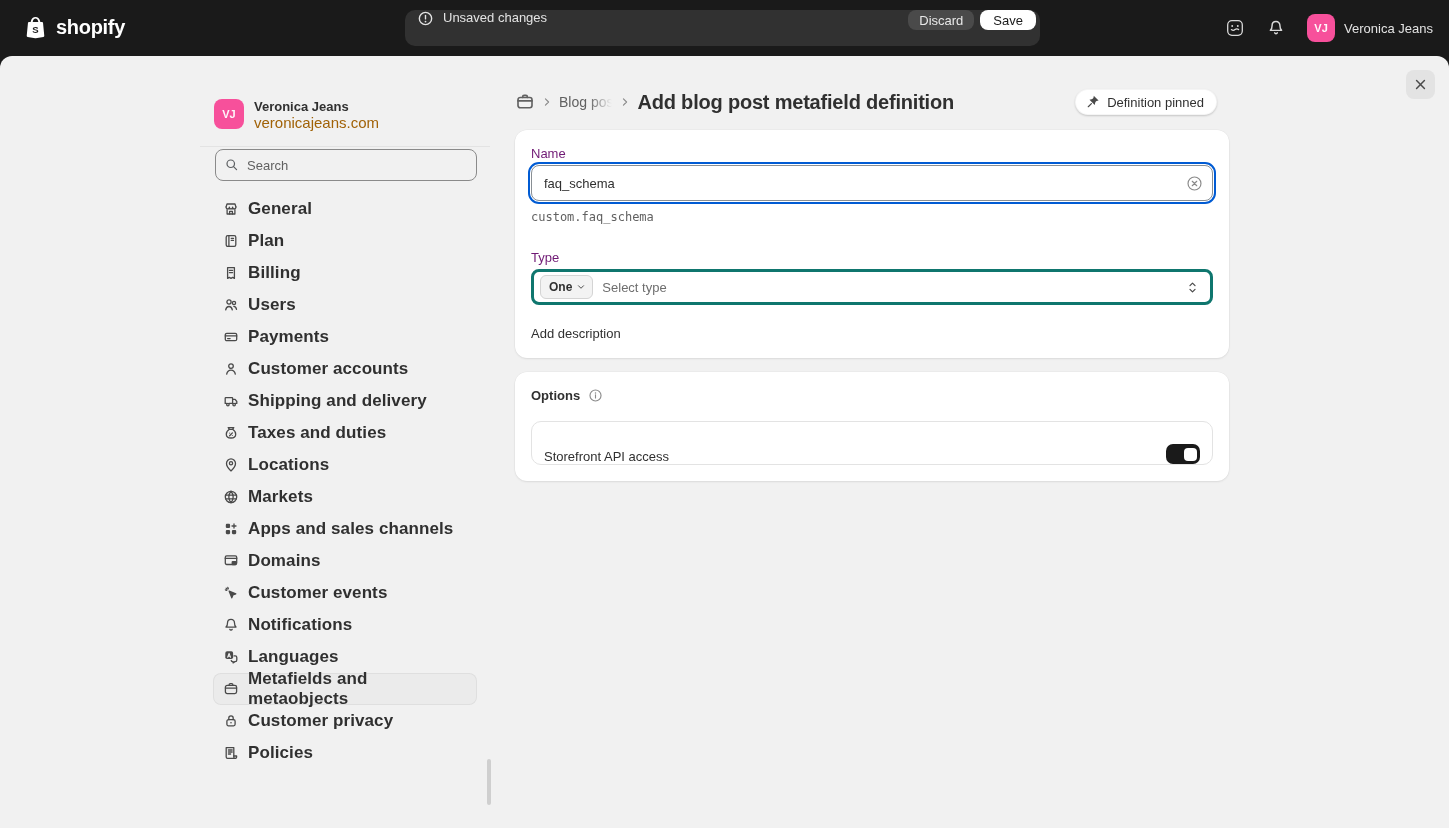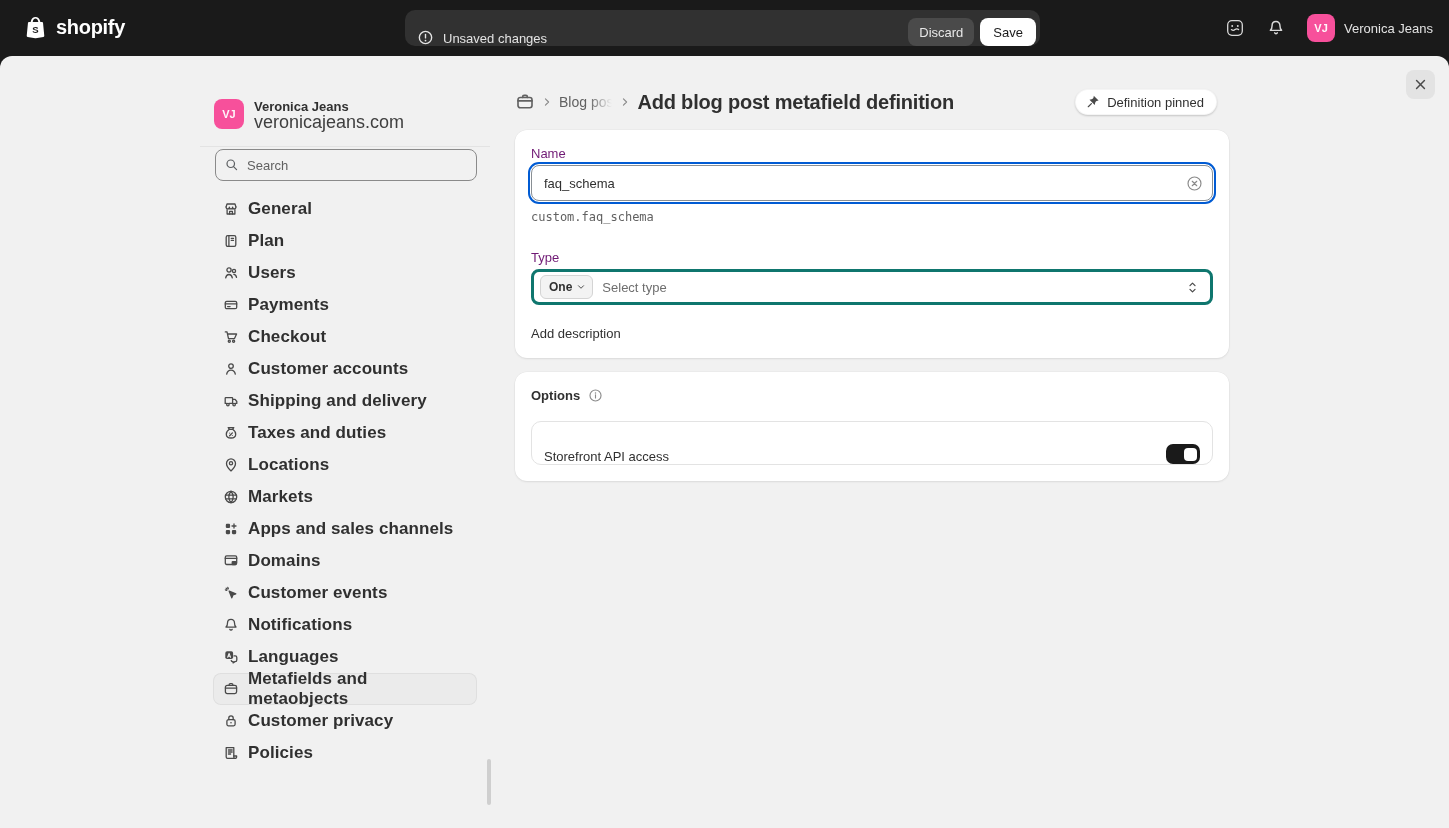--- a/index.html
+++ b/index.html
@@ -6,45 +6,45 @@
   html,body { background:#1a1a1a; }
   body { font-family:"Liberation Sans","DejaVu Sans",sans-serif; -webkit-font-smoothing:antialiased; }
   .stage { position:relative; width:1449px; height:828px; background:var(--topbar-bg,#1a1a1a); overflow:hidden; }
 
   
   .topbar { position:absolute; top:0; left:0; width:100%; height:56px; color:#e3e3e3; }
   .logo { position:absolute; left:22px; top:14px; display:flex; align-items:center; gap:7px; cursor:pointer; }
   .logo .bag { width:27px; height:27px; color:#ffffff; }
   .logo .wordmark { color:#fff; font-size:20px; font-weight:700; letter-spacing:-0.3px; }
   .unsaved-bar { position:absolute; left:405px; top:10px; width:635px; height:36px; background:#313131; border-radius:10px;
-                 display:flex; align-items:flex-end; padding:0 4px 0 12px; }
+                 display:flex; align-items:flex-start; padding:0 4px 0 12px; }
   .unsaved-bar .alert { width:17px; height:17px; color:#e3e3e3; margin-right:9px; }
   .unsaved-bar .msg { font-size:13px; color:#e3e3e3; }
   .unsaved-actions { margin-left:auto; display:flex; gap:6px; }
-  .btn { border:none; border-radius:8px; height:28px; font-size:13px; font-weight:500; cursor:pointer;
+  .btn { border:none; border-radius:8px; height:20px; font-size:13px; font-weight:500; cursor:pointer;
          font-family:inherit; display:flex; align-items:center; }
   .btn-discard { background:#4a4a4a; color:#e8e8e8; padding:0 11px; }
   .btn-save { background:#ffffff; color:#1a1a1a; padding:0 13px; }
   .topbar-right { position:absolute; right:16px; top:0; height:56px; display:flex; align-items:center; gap:22px; }
   .icon-btn { width:20px; height:20px; color:#d9d9d9; cursor:pointer; }
   .user-chip { display:flex; align-items:center; gap:9px; cursor:pointer; }
   .avatar { width:28px; height:28px; border-radius:8px; background:var(--accent-pink,#f7509b); color:rgba(255,255,255,.95);
             font-size:11px; font-weight:700; display:flex; align-items:center; justify-content:center; }
   .user-chip .uname { font-size:13px; color:#e3e3e3; }
 
   
   .workspace { position:absolute; top:56px; left:0; right:0; bottom:0; background:var(--page-bg,#f1f1f1);
                border-radius:12px 12px 0 0; }
 
   
   .sidebar { position:absolute; left:200px; top:34px; width:290px; }
   .profile { display:flex; align-items:center; gap:10px; padding:8px 16px 16px 14px; border-bottom:1px solid #e3e3e3; }
   .profile .avatar { width:30px; height:30px; }
   .profile .pname { font-size:13px; font-weight:650; color:#303030; line-height:17px; }
-  .profile .pdomain { font-size:18px; color:#404040; line-height:15px; }
+  .profile .pdomain { font-size:15px; color:#a16207; line-height:15px; }
   .search-wrap { margin:2px 13px 12px 15px; position:relative; }
   .search-wrap .s-icon { position:absolute; left:9px; top:8px; width:15px; height:15px; color:#5c5f62; }
   .search-input { width:100%; height:32px; border:1px solid #8a8a8a; border-radius:8px; background:transparent;
                   padding:0 10px 0 31px; font-size:13px; font-family:inherit; color:#303030; outline:none; }
   .search-input::placeholder { color:#616161; }
   .nav { padding:0 13px 0 13px; position:relative; }
   .nav-item { height:32px; display:flex; align-items:center; gap:9px; padding:0 10px; border-radius:8px;
               cursor:pointer; color:#303030; }
   .nav-item .nav-icon { width:16px; height:16px; color:#4a4a4a; flex:0 0 16px; }
   .nav-item .nav-label { font-size:17px; font-weight:700; letter-spacing:.1px; }
@@ -189,42 +189,41 @@
           <div class="nav-item">
             <span class="nav-icon"><svg viewBox="0 0 16 16" fill="none" stroke="currentColor" stroke-width="1.3" stroke-linecap="round" stroke-linejoin="round">
                 <rect x="3.2" y="2.6" width="9.6" height="10.8" rx="1.6"></rect>
                 <path d="M5.9 2.6v10.8"></path>
                 <path d="M8.3 5.4h2.2M8.3 7.4h2.2"></path>
               </svg></span>
             <span class="nav-label">Plan</span>
           </div>
           <div class="nav-item">
             <span class="nav-icon"><svg viewBox="0 0 16 16" fill="none" stroke="currentColor" stroke-width="1.3" stroke-linecap="round" stroke-linejoin="round">
+                <path d="M4.6 2.6h6.8v10.8l-1.7-1-1.7 1-1.7-1-1.7 1V2.6z"></path>
+                <path d="M6.4 5.4h3.2M6.4 7.6h3.2"></path>
+              </svg></span>
+            <span class="nav-label">Billing</span>
+          </div>
+          <div class="nav-item">
+            <span class="nav-icon"><svg viewBox="0 0 16 16" fill="none" stroke="currentColor" stroke-width="1.3" stroke-linecap="round" stroke-linejoin="round">
                 <circle cx="6" cy="5" r="2.1"></circle>
                 <path d="M2.7 12.9c.4-2.2 1.7-3.4 3.3-3.4s2.9 1.2 3.3 3.4"></path>
                 <circle cx="11" cy="5.9" r="1.6"></circle>
                 <path d="M10.8 9.4c1.5.1 2.4 1.2 2.7 3"></path>
               </svg></span>
             <span class="nav-label">Users</span>
           </div>
           <div class="nav-item">
             <span class="nav-icon"><svg viewBox="0 0 16 16" fill="none" stroke="currentColor" stroke-width="1.3" stroke-linecap="round" stroke-linejoin="round">
                 <rect x="2.3" y="4.3" width="11.4" height="7.4" rx="1.5"></rect>
                 <path d="M2.3 6.9h11.4"></path>
                 <path d="M4.6 9.6h2.5"></path>
               </svg></span>
             <span class="nav-label">Payments</span>
-          </div>
-          <div class="nav-item">
-            <span class="nav-icon"><svg viewBox="0 0 16 16" fill="none" stroke="currentColor" stroke-width="1.3" stroke-linecap="round" stroke-linejoin="round">
-                <path d="M2.3 2.9h1.7l1.5 6.7h6L13.6 5H4.6"></path>
-                <circle cx="6.3" cy="12.2" r="1.05"></circle>
-                <circle cx="10.6" cy="12.2" r="1.05"></circle>
-              </svg></span>
-            <span class="nav-label">Checkout</span>
           </div>
           <div class="nav-item">
             <span class="nav-icon"><svg viewBox="0 0 16 16" fill="none" stroke="currentColor" stroke-width="1.3" stroke-linecap="round" stroke-linejoin="round">
                 <circle cx="8" cy="5.1" r="2.3"></circle>
                 <path d="M3.7 13.2c.5-2.7 2.2-4.1 4.3-4.1s3.8 1.4 4.3 4.1"></path>
               </svg></span>
             <span class="nav-label">Customer accounts</span>
           </div>
           <div class="nav-item">
             <span class="nav-icon"><svg viewBox="0 0 16 16" fill="none" stroke="currentColor" stroke-width="1.3" stroke-linecap="round" stroke-linejoin="round">

